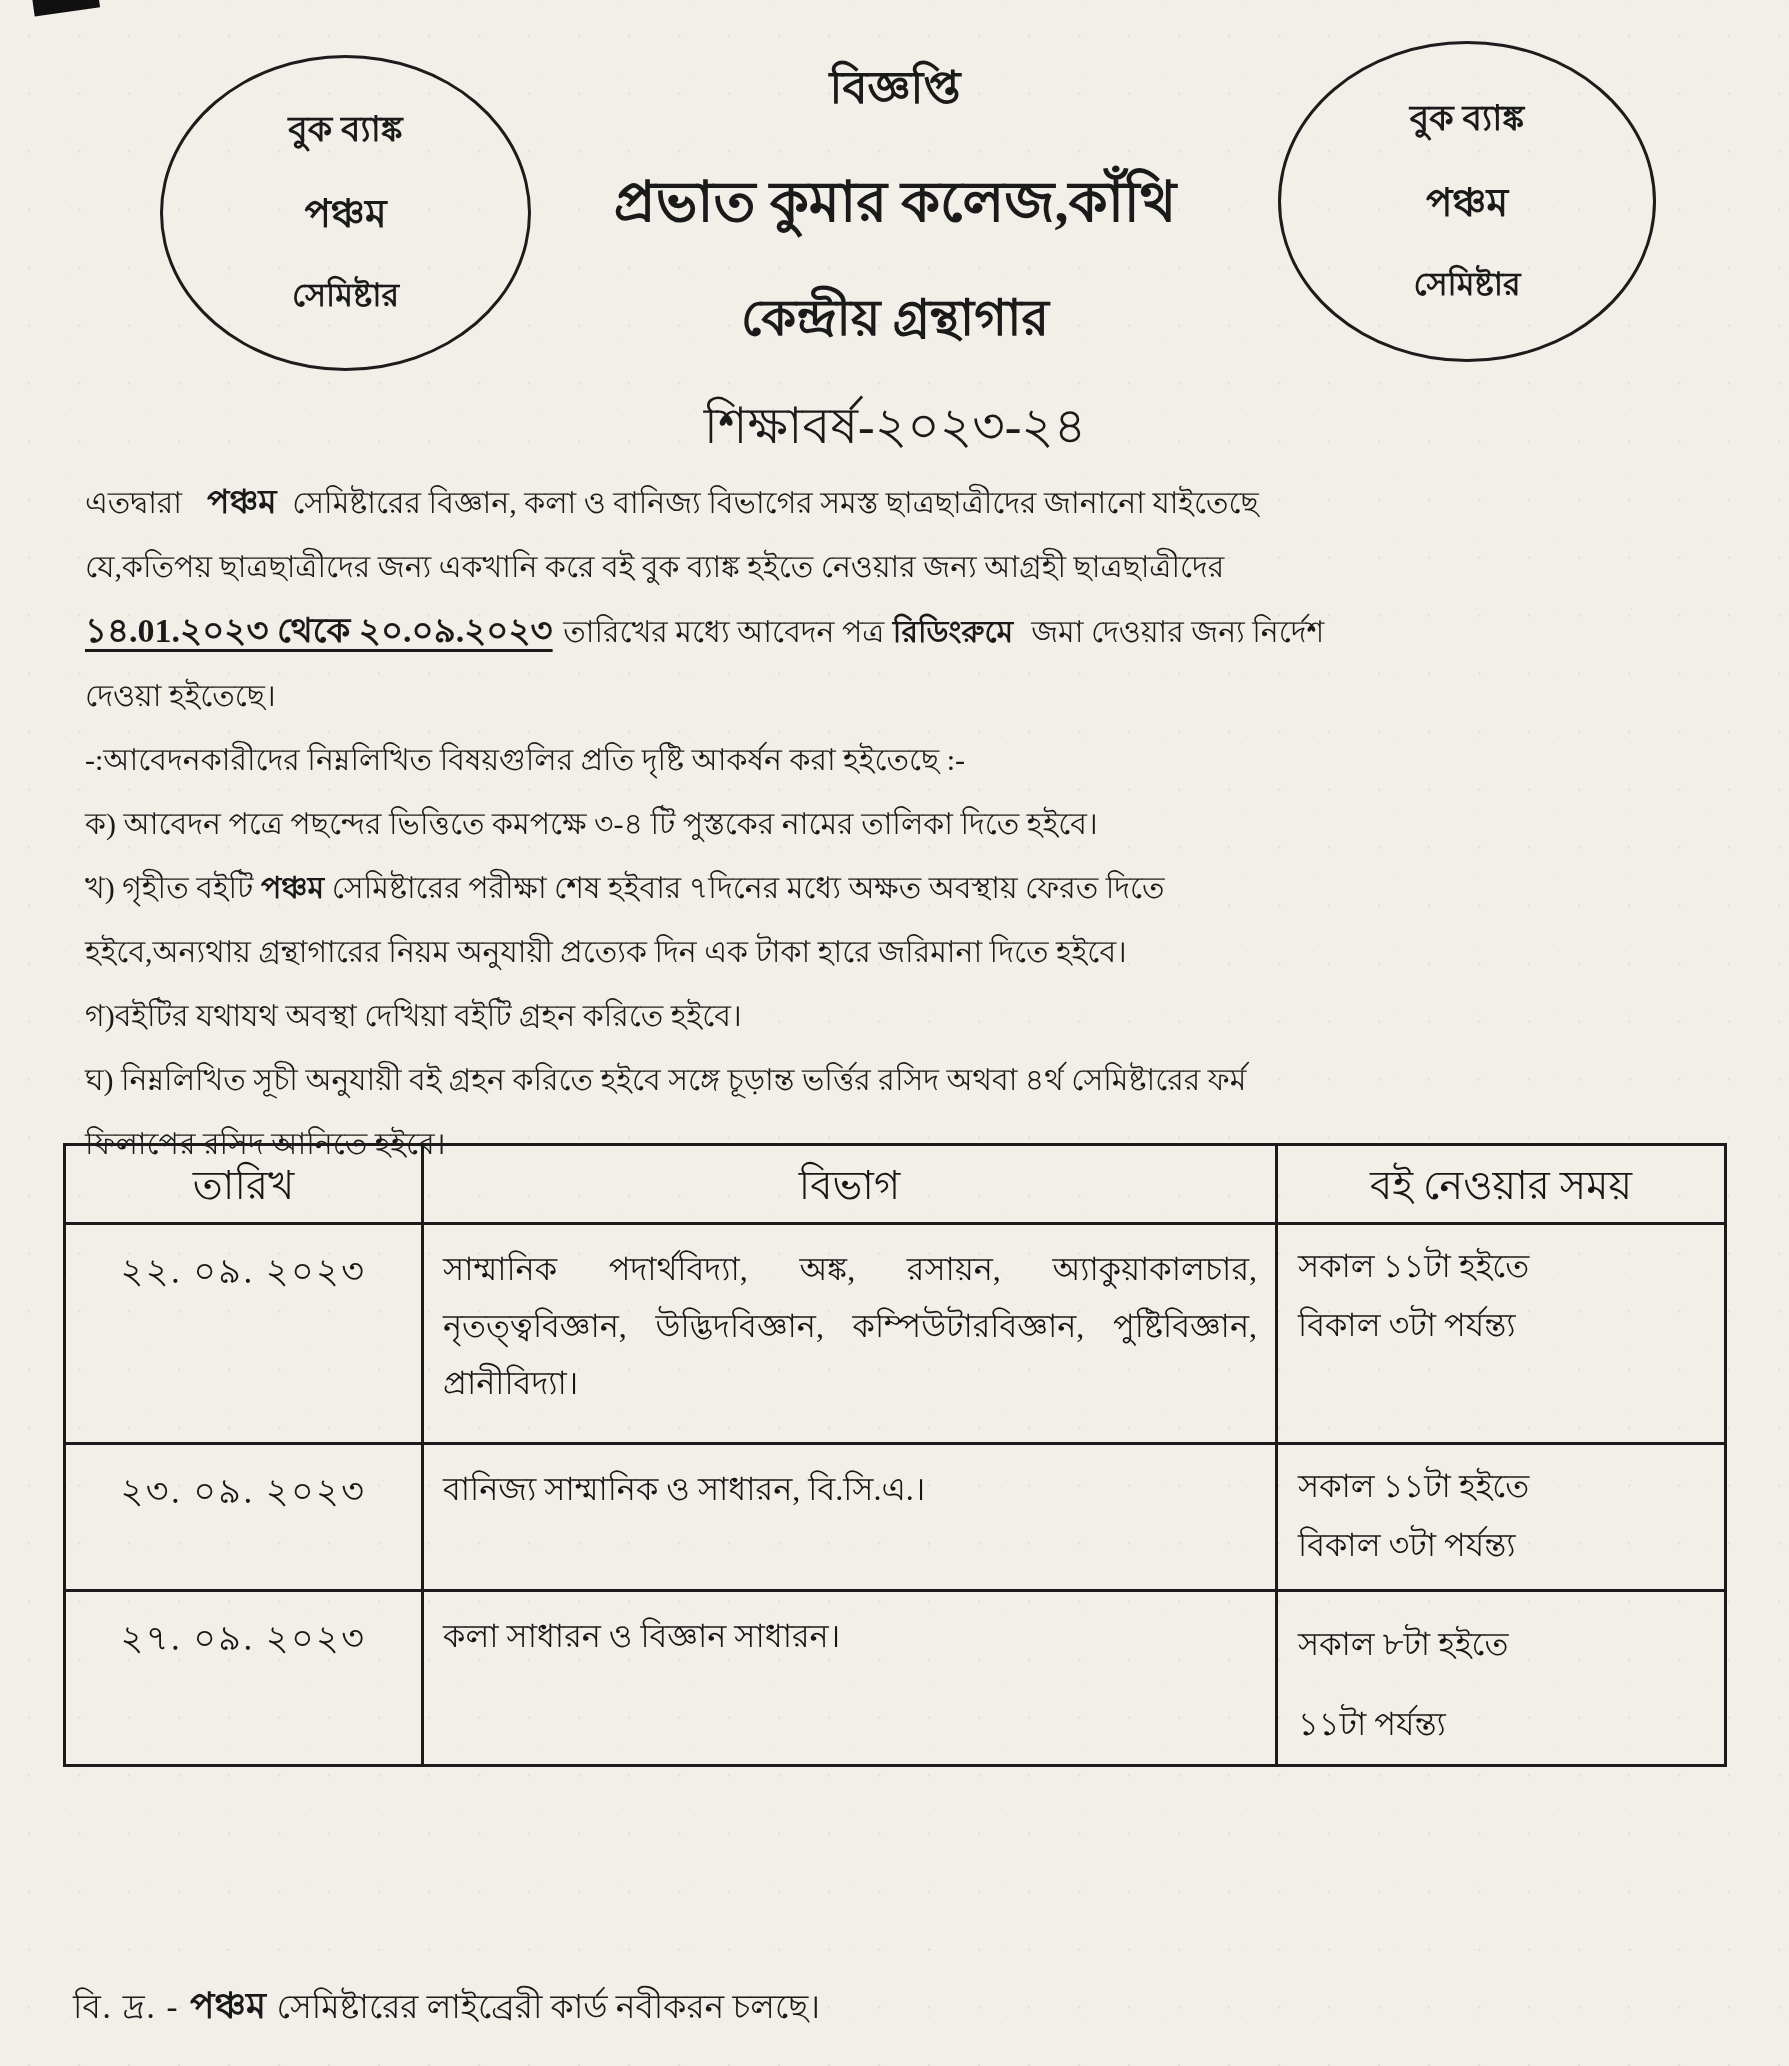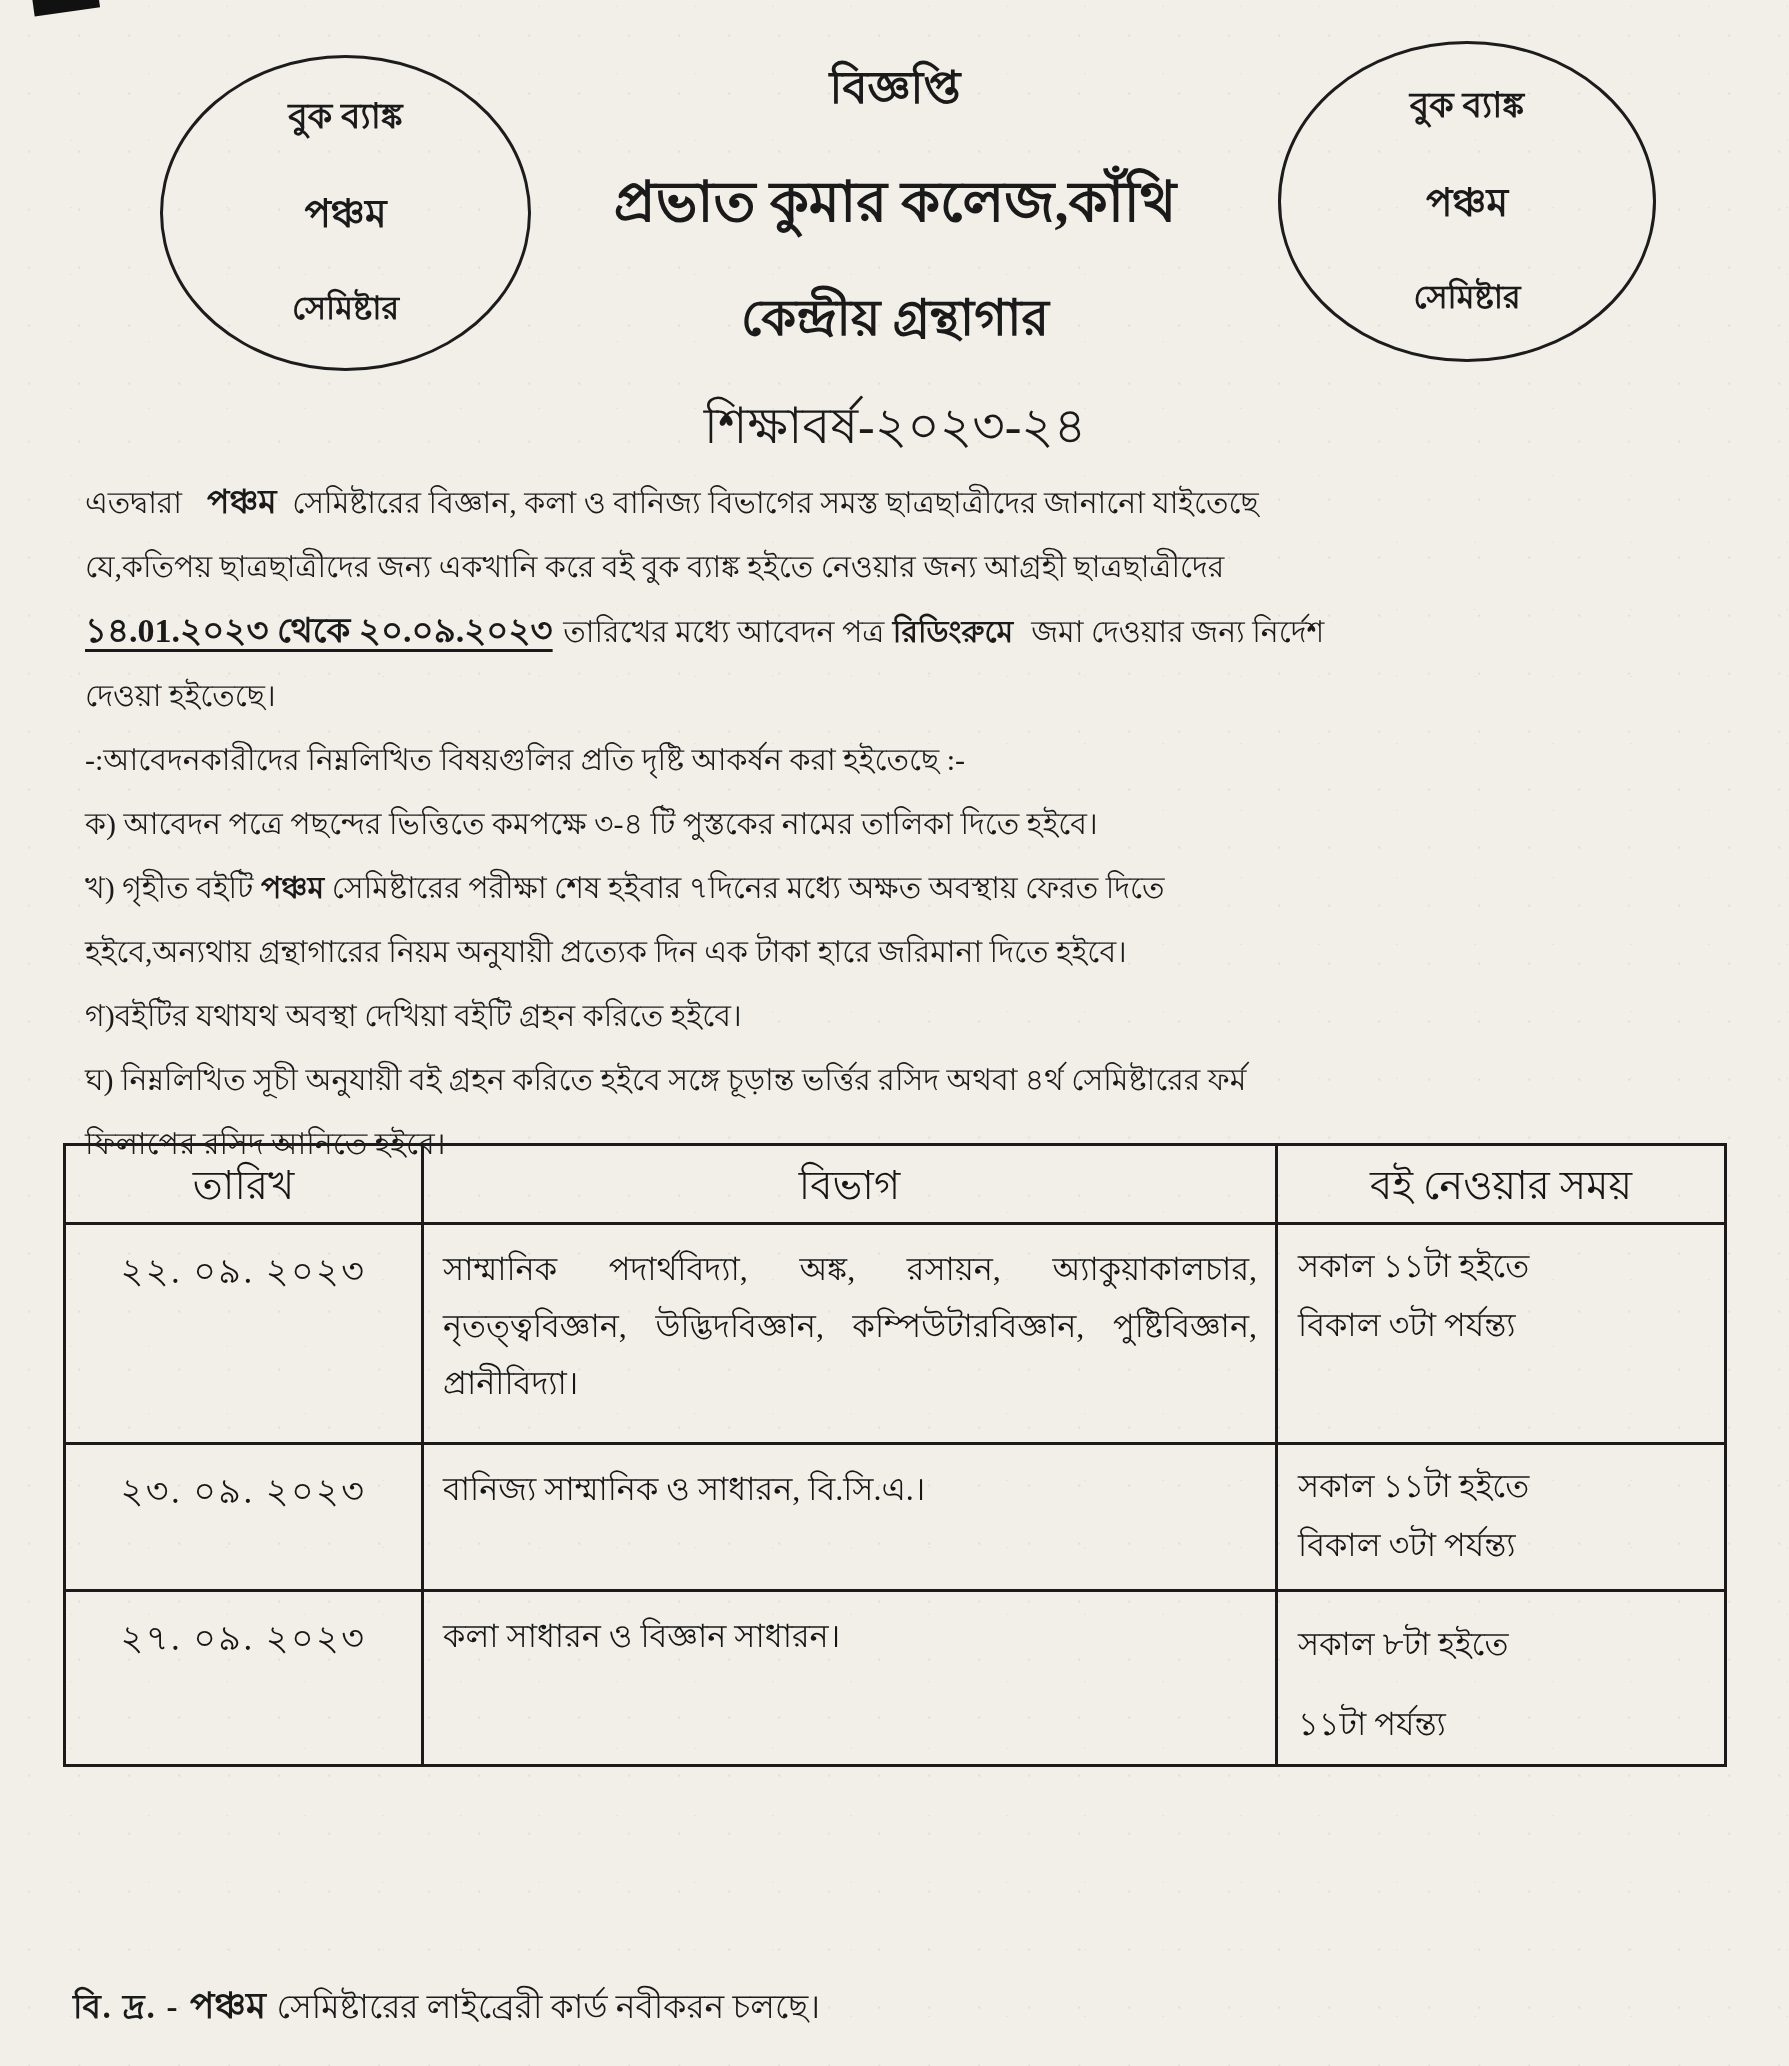--- a/index.html
+++ b/index.html
@@ -18,21 +18,21 @@
   }
   .artifact{
     position:absolute;left:33px;top:-8.4px;width:66px;height:20px;
     background:#111;transform:rotate(-8deg);
   }
   
   .stamp{
     position:absolute;
     border:3.6px solid #1c1c1c;border-radius:50%;
     display:flex;flex-direction:column;align-items:center;justify-content:center;
-    gap:35px;text-align:center;font-weight:bold;
+    gap:22px;text-align:center;font-weight:bold;
   }
   .stamp-left{left:160px;top:55px;width:365px;height:310px;}
   .stamp-right{left:1278px;top:41px;width:372px;height:315px;}
   .stamp .s1{font-size:35px;}
   .stamp .s2{font-size:39px;}
   .stamp .s3{font-size:32px;}
   
   .titles{
     position:absolute;left:573px;top:53px;width:644px;text-align:center;
   }
@@ -82,21 +82,21 @@
     padding:15.5px 18px 0 19px;line-height:1.78;text-align:justify;
   }
   td.time{
     padding:12px 9.5px 0 20px;line-height:1.82;white-space:nowrap;
   }
   td.time.wide{line-height:2.5;}
   
   .footer{
     position:absolute;left:73px;top:1978px;font-size:33px;
   }
-  .footer .nb{font-weight:bold;letter-spacing:1.8px;text-align:right;}
+  .footer .nb{font-weight:normal;letter-spacing:1.8px;text-align:right;}
   .footer .fb{font-weight:bold;font-size:36px;margin:0 10.7px;}
 </style>
 </head>
 <body>
 
 <div class="page">
 
   <div class="artifact"></div>
 
   <div class="stamp stamp-left">

